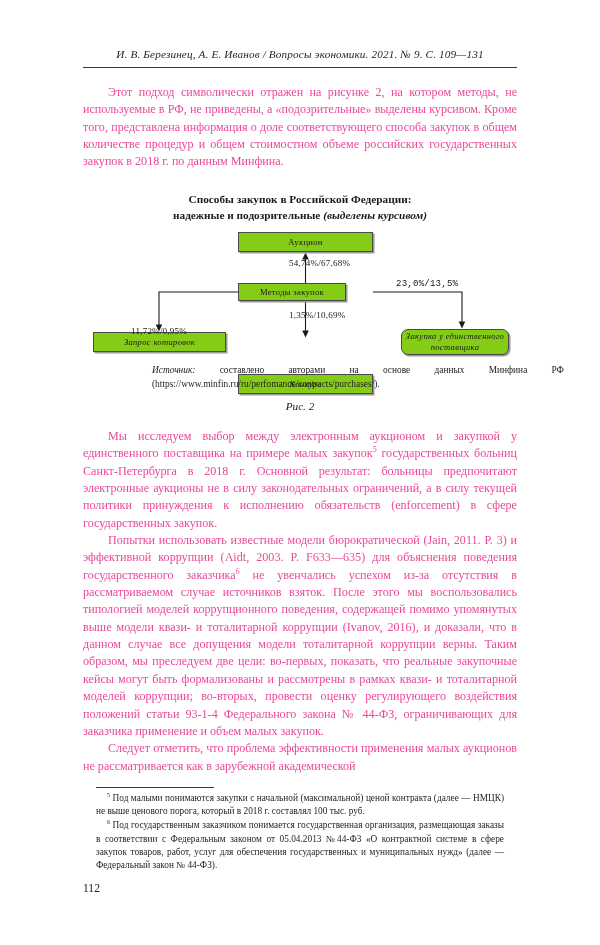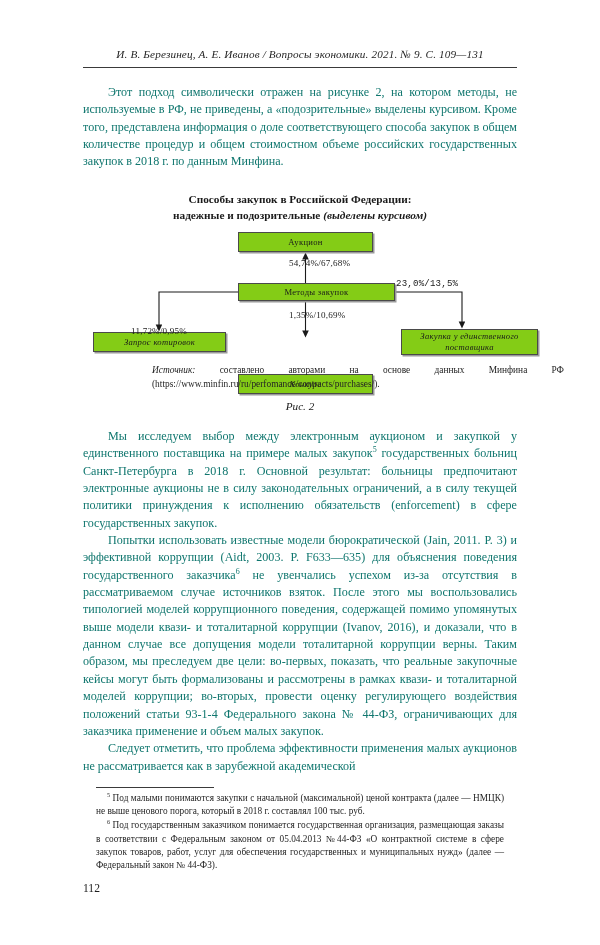--- a/index.html
+++ b/index.html
@@ -47,21 +47,21 @@
 
   
   .para {
     position: absolute;
     left: 83px;
     width: 434px;
     font-size: 12.1px;
     line-height: 17.35px;
     text-align: justify;
     text-justify: inter-word;
-    color: #0f766e;
+    color: #ec4899;
   }
   .para p {
     margin: 0;
     text-indent: 25px;
   }
 
   .p1 { top: 84px; }
   .p2 { top: 428px; }
 
   sup {
@@ -102,24 +102,24 @@
     text-align: center;
     font-size: 8.6px;
     letter-spacing: 0.3px;
     color: #1a1a1a;
     box-shadow: 1.5px 1.5px 0 0 #9a9a9a;
     line-height: 11px;
   }
   .node.italic { font-style: italic; }
 
   .n-auction   { left: 155px; top: 4px;   width: 135px; height: 20px; }
-  .n-methods   { left: 155px; top: 55px;  width: 157px; height: 18px; }
+  .n-methods   { left: 155px; top: 55px;  width: 108px; height: 18px; }
   .n-quote     { left: 10px;  top: 104px; width: 133px; height: 20px; }
   .n-contest   { left: 155px; top: 110px; width: 135px; height: 20px; margin-top: 36px; }
-  .n-single    { left: 318px; top: 101px; width: 137px; height: 26px; }
+  .n-single    { left: 318px; top: 101px; width: 108px; height: 26px; border-radius: 7px; }
 
   .lbl {
     position: absolute;
     font-size: 9.1px;
     letter-spacing: 0.2px;
     white-space: nowrap;
     color: #1a1a1a;
   }
   .lbl-up    { left: 206px; top: 30px; }
   .lbl-left  { left: 48px;  top: 50px; margin-top: 48px; }

